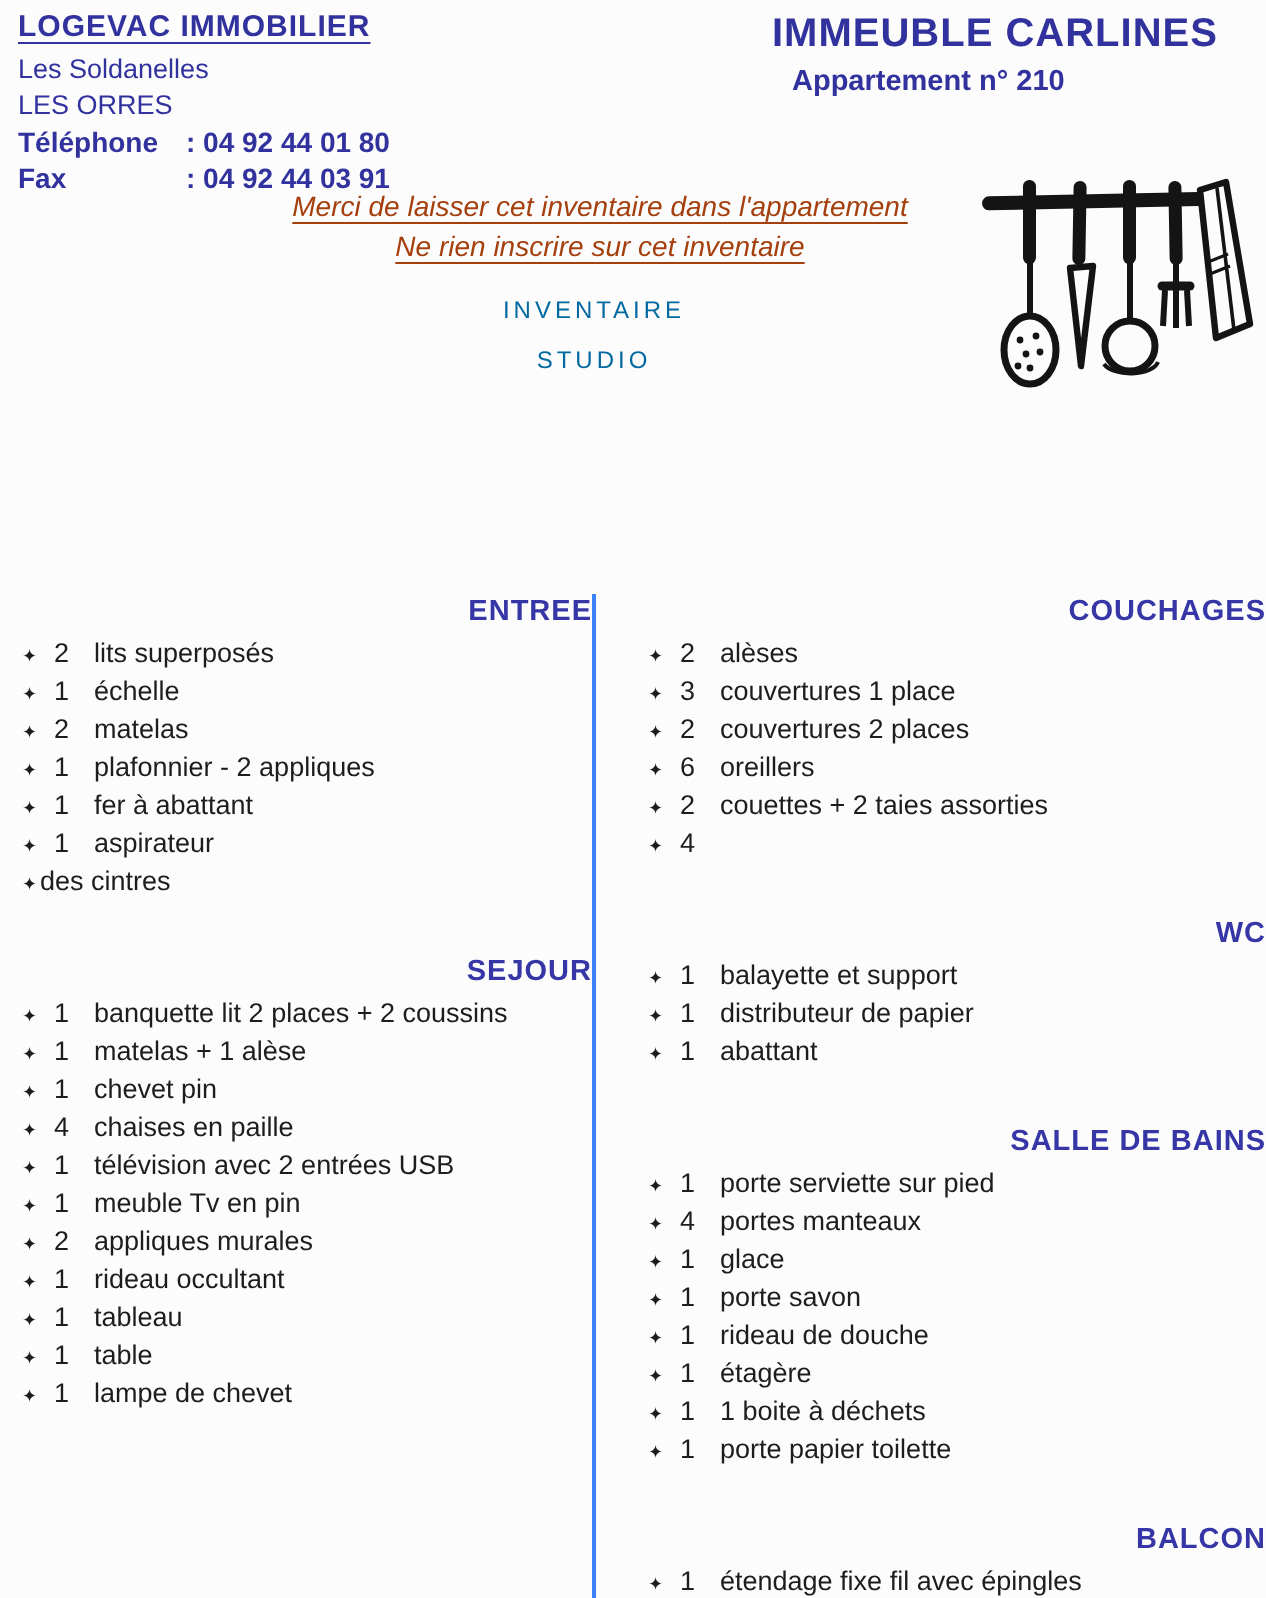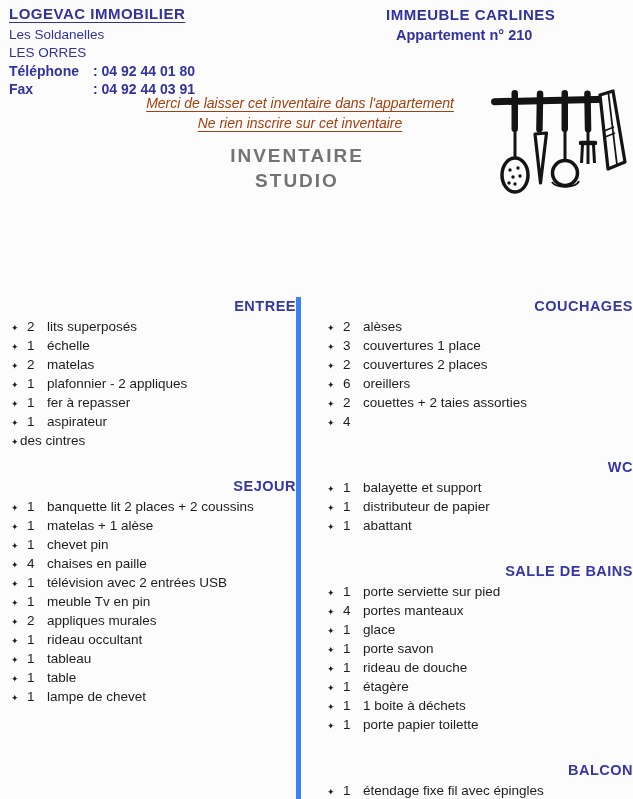--- a/index.html
+++ b/index.html
@@ -37,21 +37,21 @@
   .contact-line { font-weight: bold; font-size: 14px; }
   .contact-label { display: inline-block; width: 84px; }
   .header-right {
     position: absolute;
     left: 386px;
     top: 6px;
     color: #32329e;
   }
   .building {
     font-weight: bold;
-    font-size: 15px;
+    font-size: 20px;
     letter-spacing: 0.5px;
   }
   .apartment {
     font-weight: bold;
     font-size: 14.5px;
     margin-top: 4px;
     margin-left: 10px;
   }
   
   .notice {
@@ -78,42 +78,42 @@
     width: 140px;
     height: 122px;
   }
   
   .doc-title {
     position: absolute;
     left: 0;
     top: 143px;
     width: 594px;
     text-align: center;
-    color: #737373;
-    font-weight: bold;
-    font-size: 19px;
+    color: #0369a1;
+    font-weight: normal;
+    font-size: 12px;
     line-height: 25px;
     letter-spacing: 2px;
   }
   
   .columns {
     position: absolute;
     left: 9px;
     top: 297px;
     right: 0;
     bottom: 0;
     display: flex;
   }
   .col-left {
     width: 287px;
     flex: 0 0 287px;
   }
   .col-right {
     flex: 1;
-    border-left: 5px solid #3b82f6;
+    border-left: 2px solid #3b82f6;
     padding-left: 24px;
   }
   .section { margin-bottom: 26px; }
   .section-title {
     color: #3636a6;
     font-weight: bold;
     font-size: 14.5px;
     line-height: 18px;
     letter-spacing: 0.5px;
     margin-bottom: 3px;
@@ -226,21 +226,21 @@
             <span class="label">matelas</span>
           </div>
           <div class="item">
             <span class="bullet">✦</span>
             <span class="qty">1</span>
             <span class="label">plafonnier  -  2 appliques</span>
           </div>
           <div class="item">
             <span class="bullet">✦</span>
             <span class="qty">1</span>
-            <span class="label">fer à repasser</span>
+            <span class="label">fer à abattant</span>
           </div>
           <div class="item">
             <span class="bullet">✦</span>
             <span class="qty">1</span>
             <span class="label">aspirateur</span>
           </div>
           <div class="item no-qty">
             <span class="bullet">✦</span>
             <span class="label">des cintres</span>
           </div>

